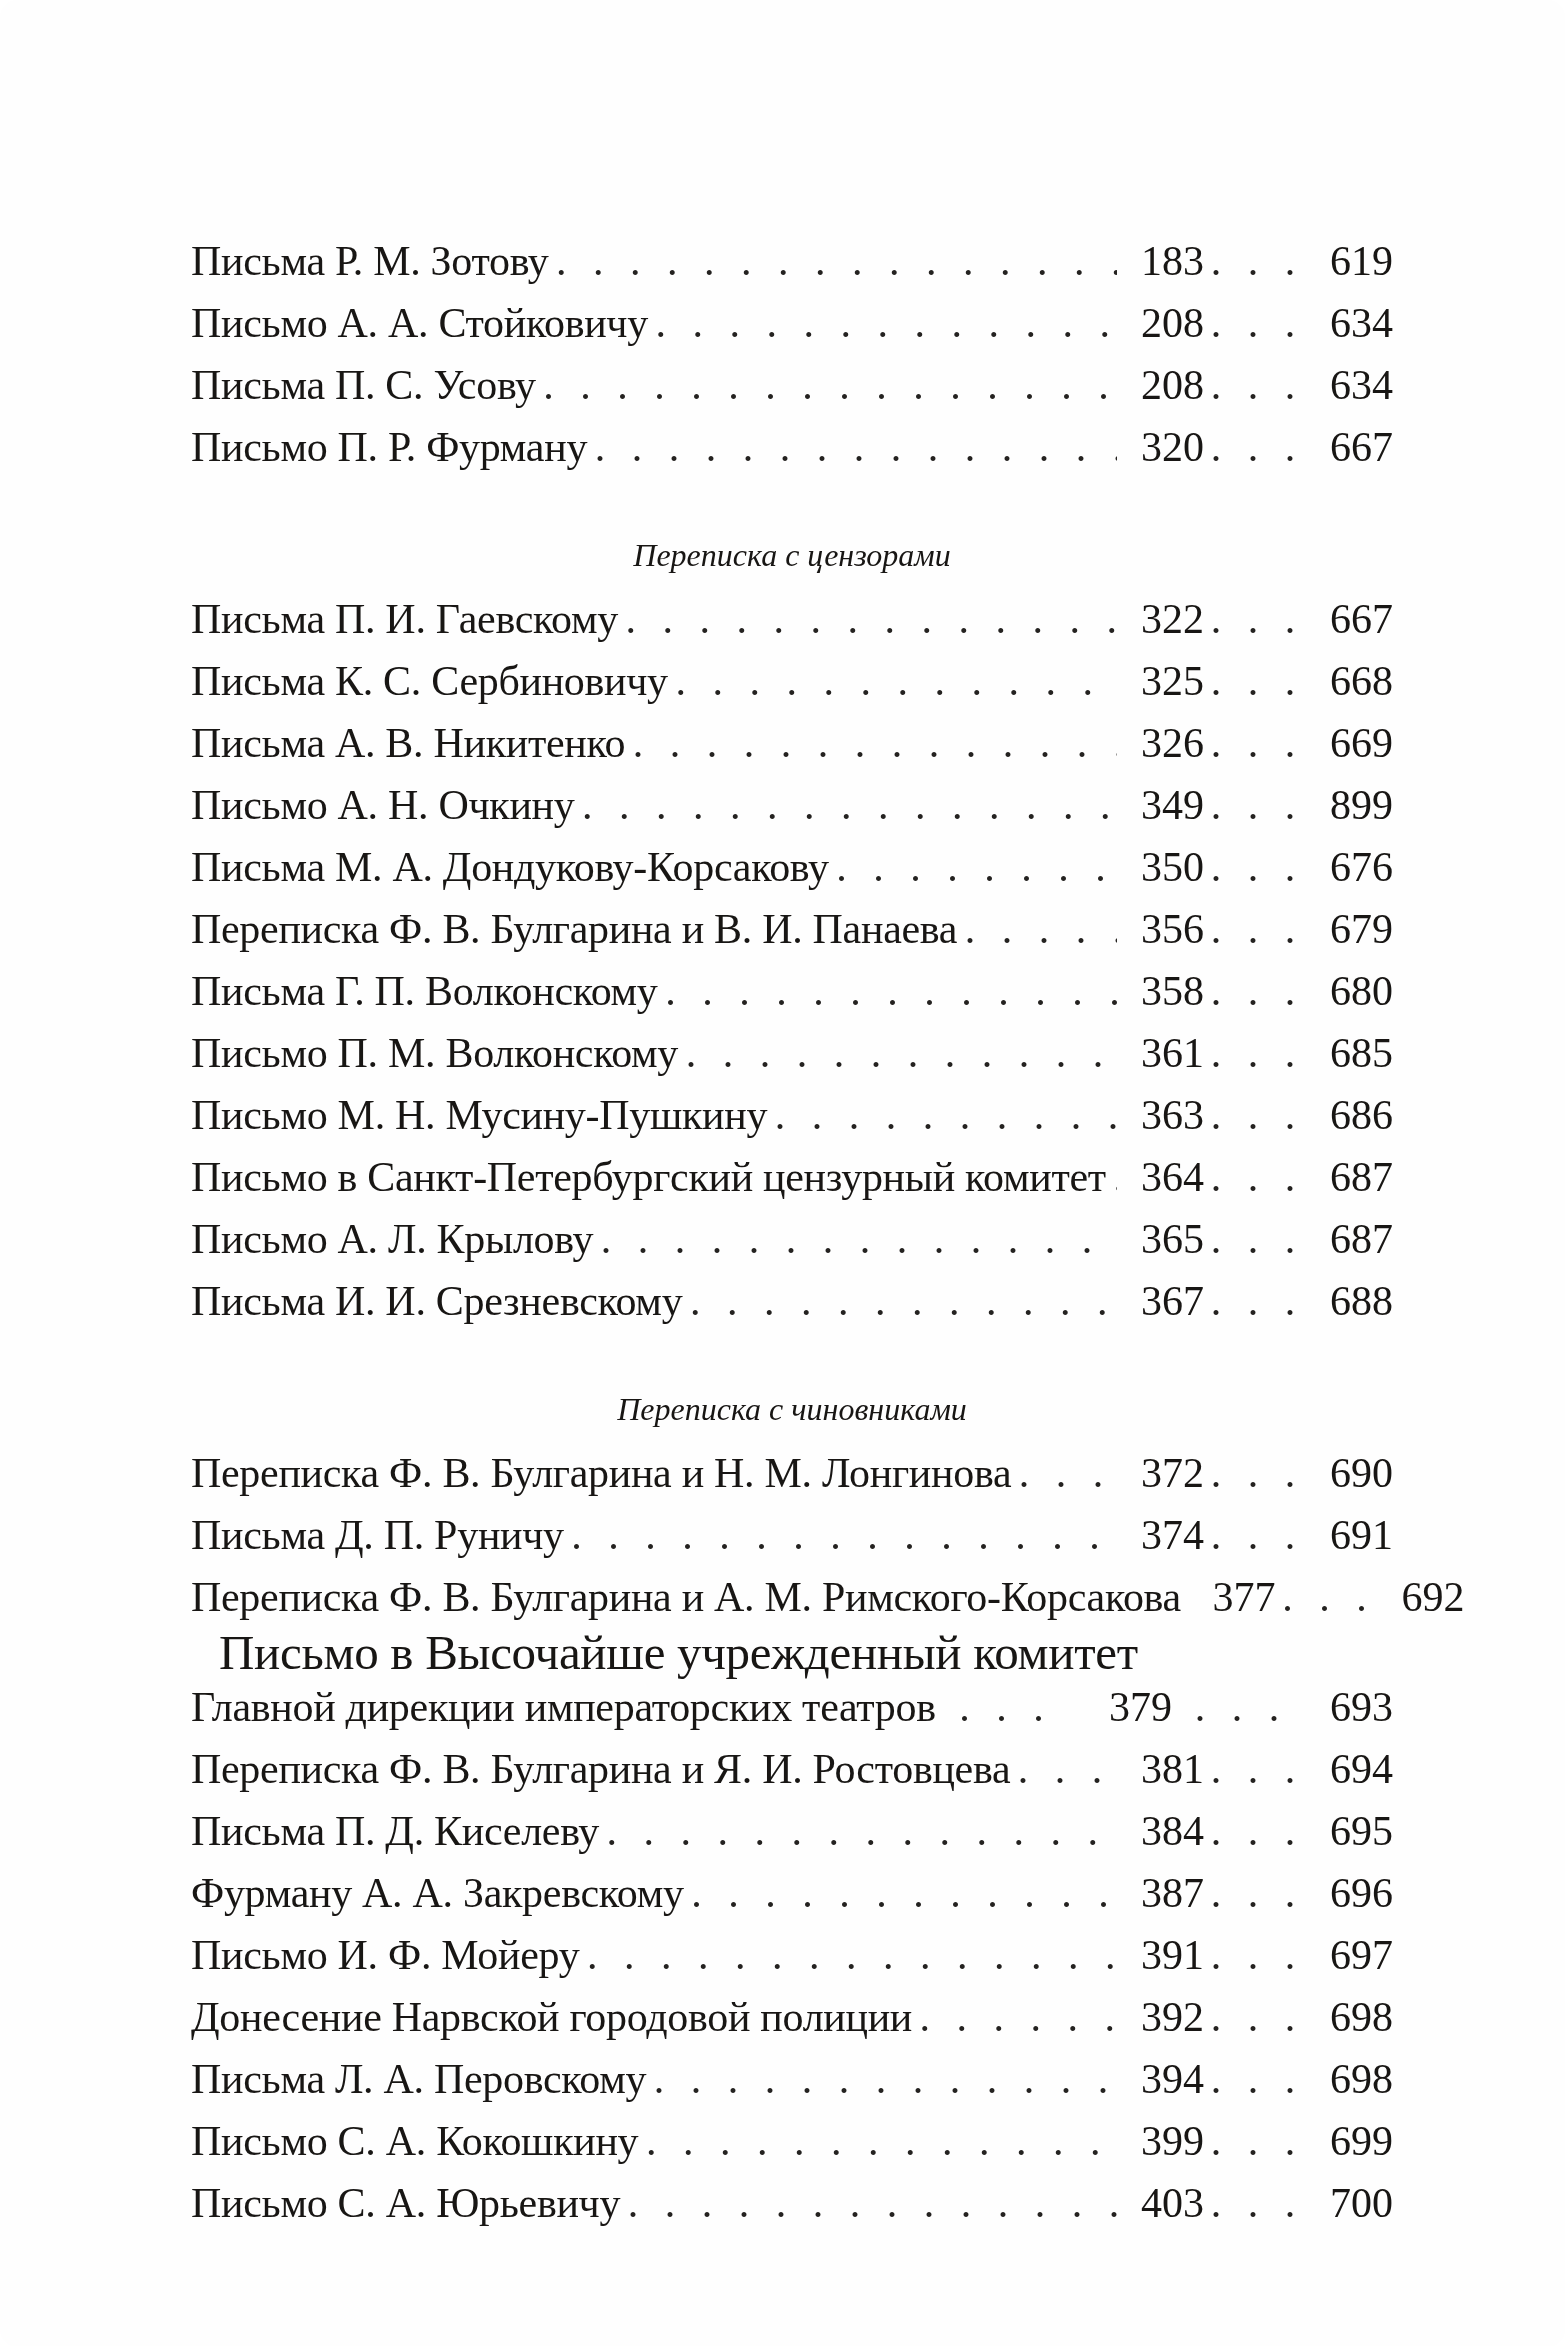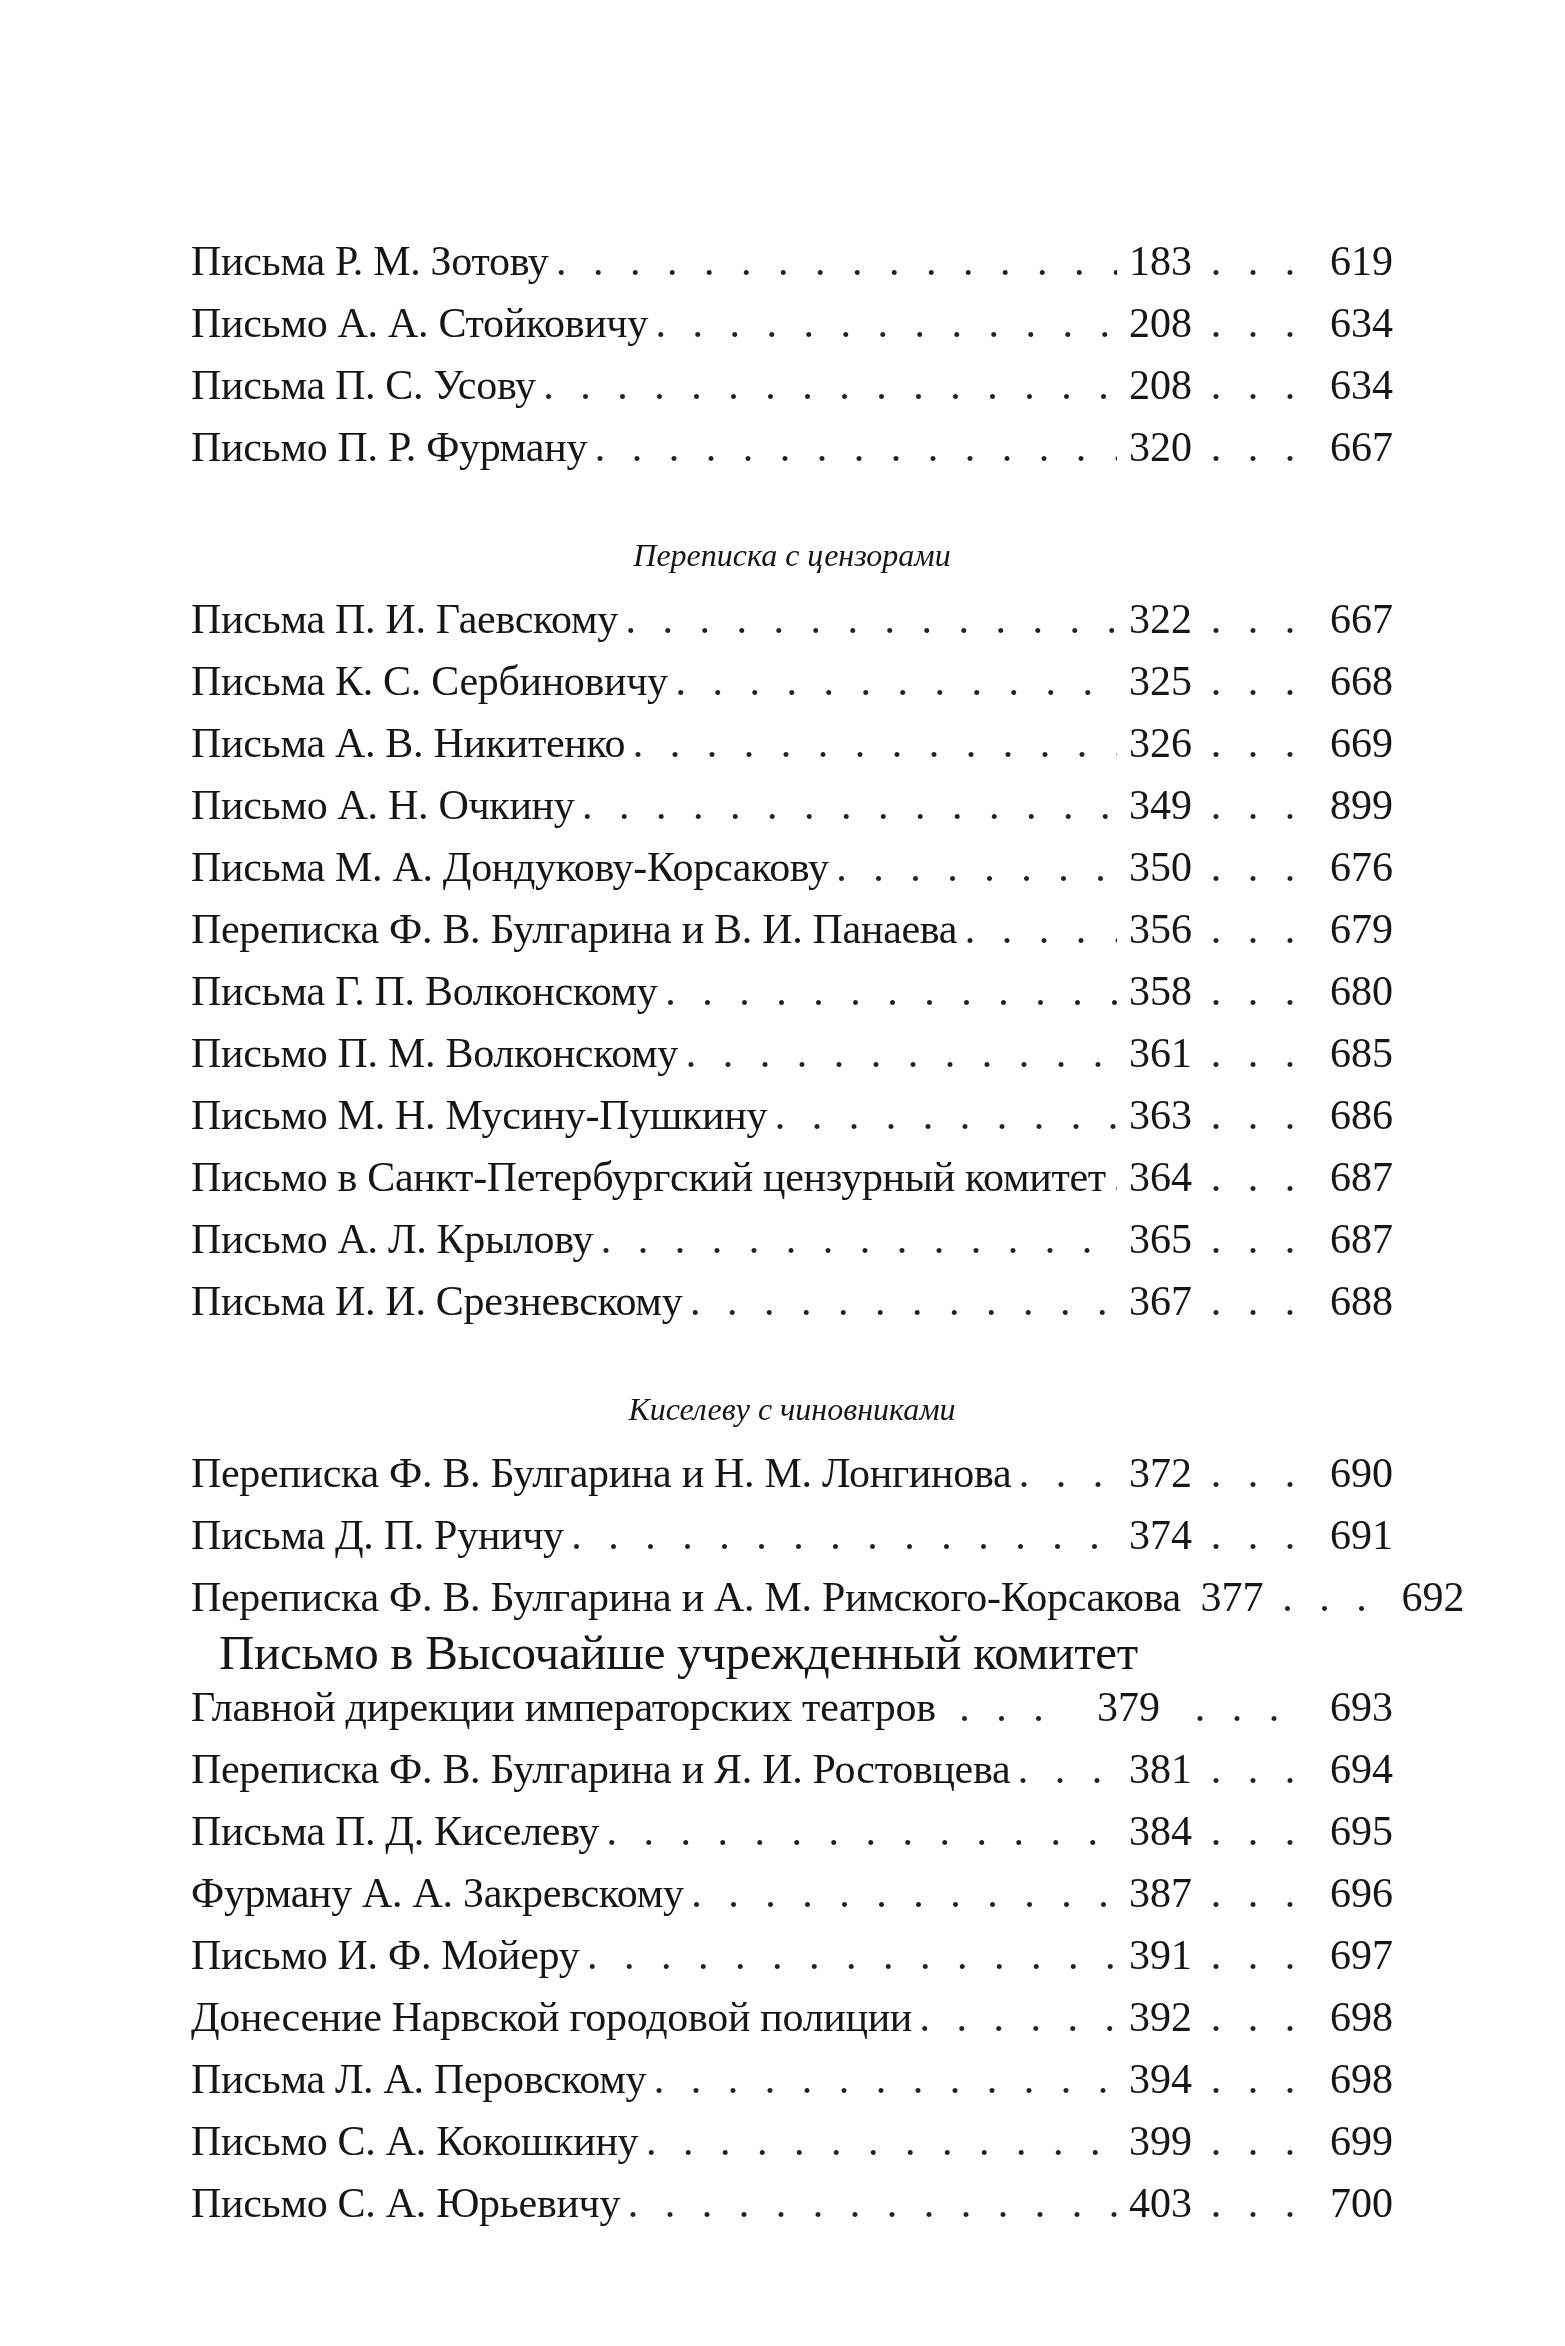--- a/index.html
+++ b/index.html
@@ -45,21 +45,21 @@
     overflow:hidden;
     padding-left:7.6px;
     word-spacing:16px;
     color:#242220;
   }
   .n{
     flex:0 0 auto;
     text-align:right;
     font-variant-numeric:oldstyle-nums;
   }
-  .n1{min-width:87px;text-align:center;}
+  .n1{min-width:87px;}
   .n2{min-width:91px;}
   .mid{
     flex:0 0 auto;
     width:98px;
     text-align:center;
     overflow:hidden;
     word-spacing:16px;
     color:#242220;
   }
   .row2 .l1{
@@ -186,21 +186,21 @@
       <span class="n n2">687</span>
     </div>
     <div class="row">
       <span class="t">Письма И. И. Срезневскому</span>
       <span class="leader">. . . . . . . . . . . . . . . . . . . . . . . . . . . . . . . . . . . . . . . .</span>
       <span class="n n1">367</span>
       <span class="mid">. . .</span>
       <span class="n n2">688</span>
     </div>
 
-    <div class="toc-heading">Киселеву с чиновниками</div>
+    <div class="toc-heading">Переписка с чиновниками</div>
 
     <div class="row">
       <span class="t">Переписка Ф. В. Булгарина и Н. М. Лонгинова</span>
       <span class="leader">. . . . . . . . . . . . . . . . . . . . . . . . . . . . . . . . . . . . . . . .</span>
       <span class="n n1">372</span>
       <span class="mid">. . .</span>
       <span class="n n2">690</span>
     </div>
     <div class="row">
       <span class="t">Письма Д. П. Руничу</span>

